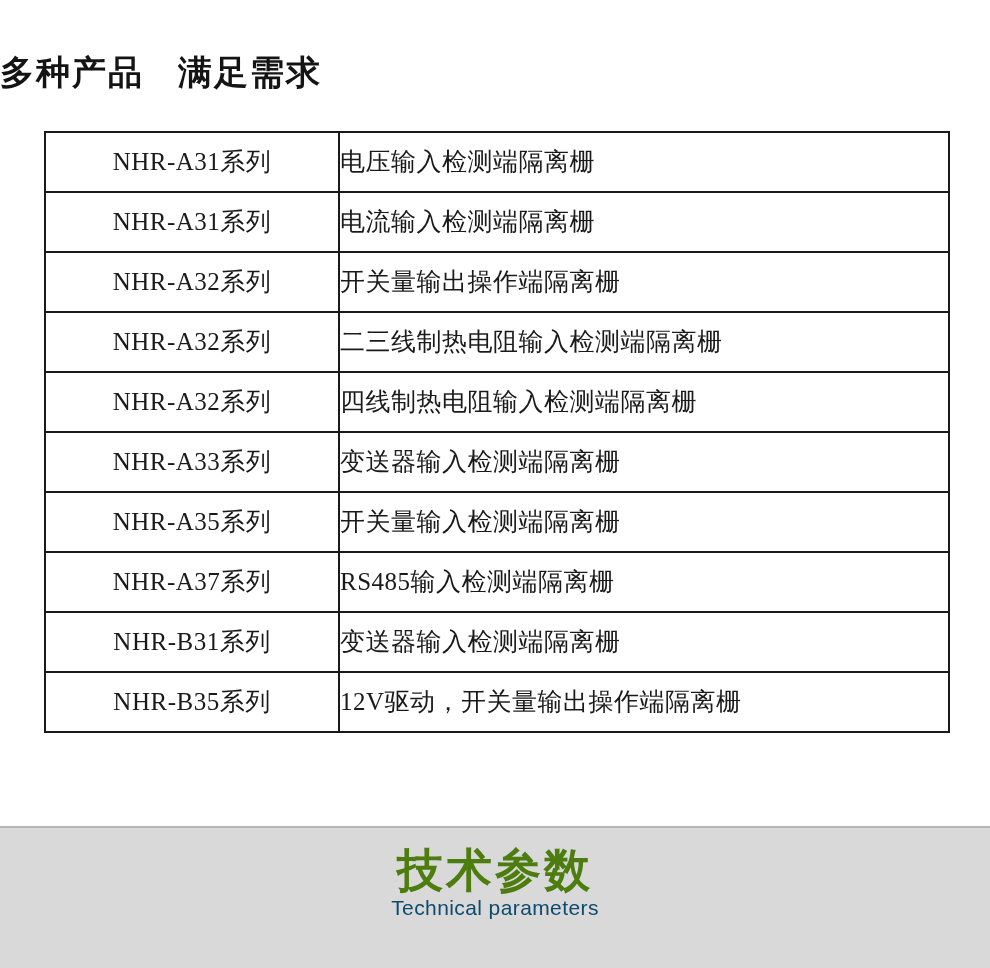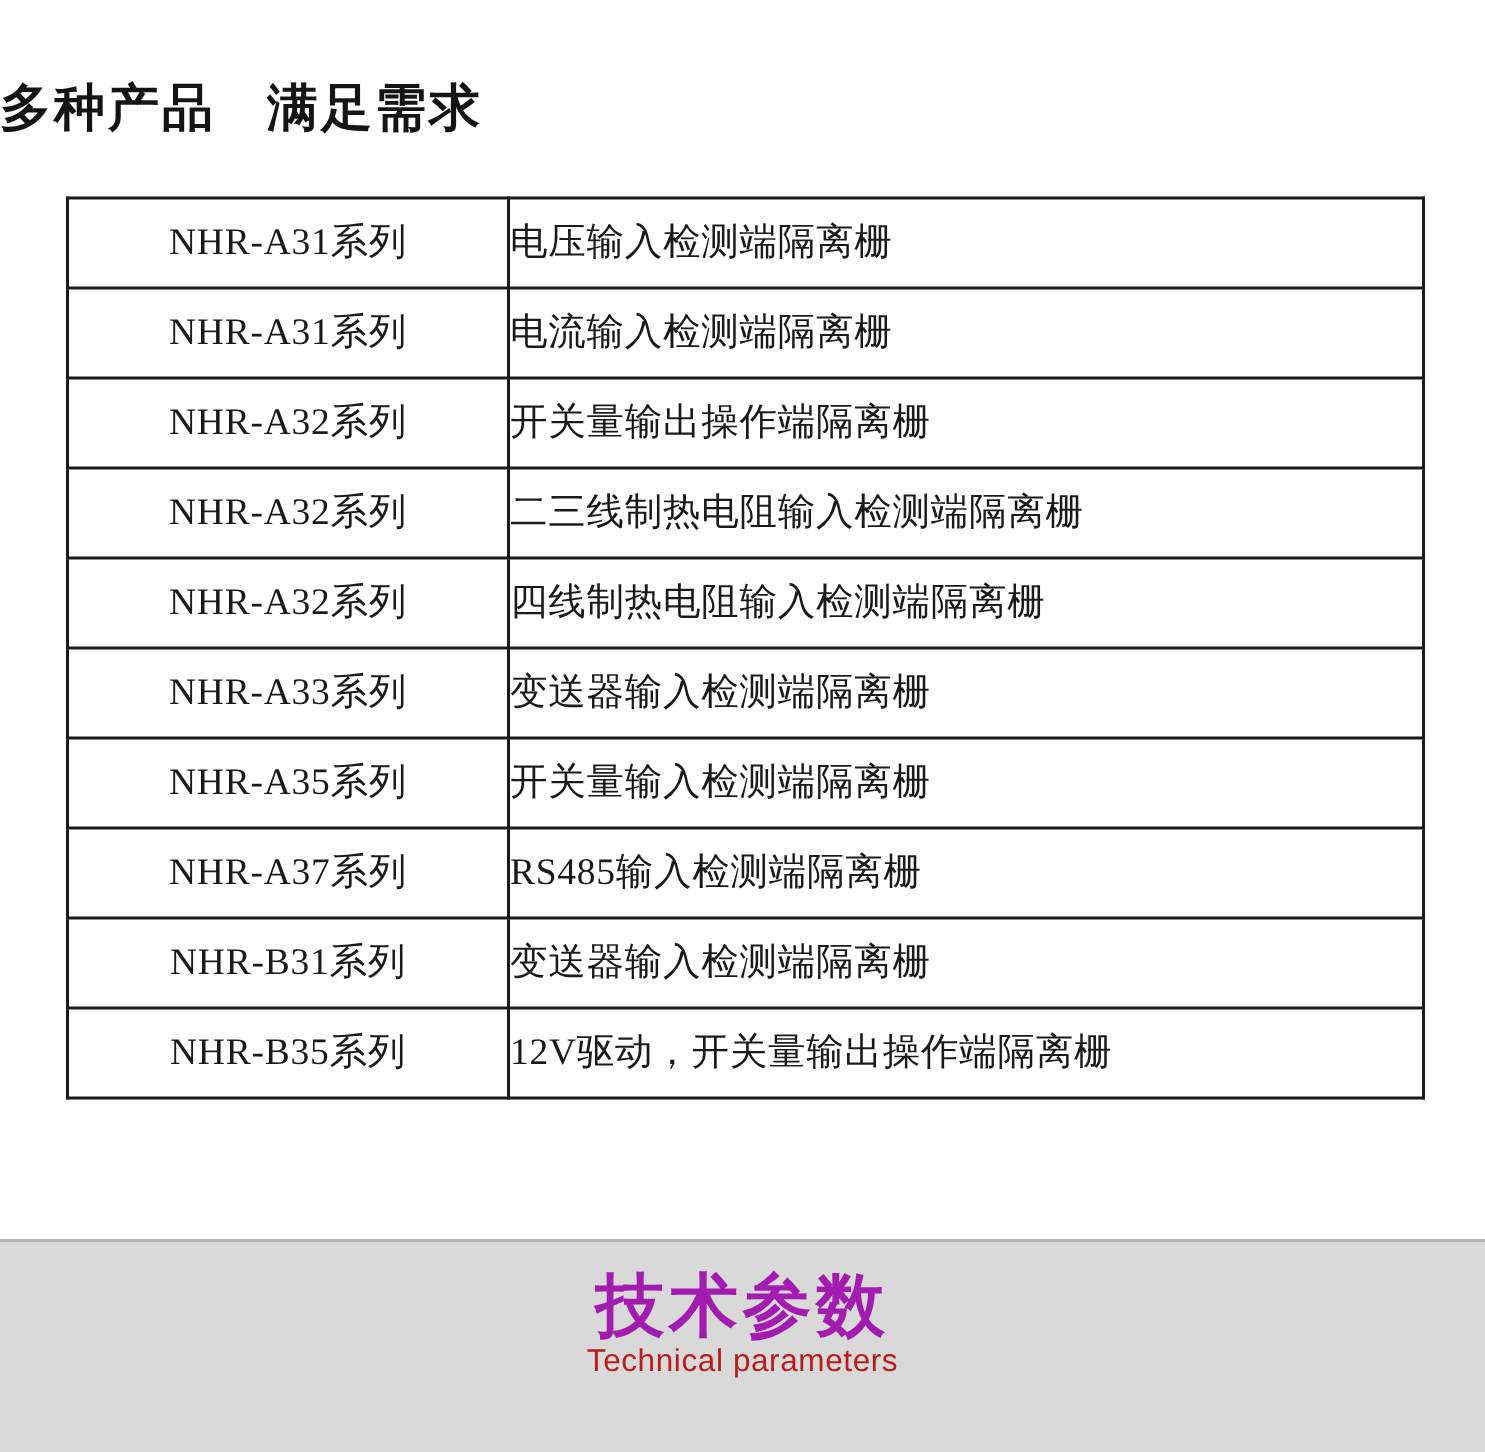--- a/index.html
+++ b/index.html
@@ -71,27 +71,27 @@
   }
   .footer-inner {
     text-align: center;
     padding-top: 18px;
   }
   .footer-title {
     font-family: "Liberation Sans", sans-serif;
     font-weight: bold;
     font-size: 46px;
     letter-spacing: 3px;
-    color: #a21caf;
+    color: #4d7c0f;
     line-height: 1.05;
   }
   .footer-sub {
     font-family: "Liberation Sans", sans-serif;
     font-size: 21px;
-    color: #b91c1c;
+    color: #0c4a6e;
     letter-spacing: 0.4px;
     margin-top: 2px;
   }
   .spacer-below-table {
     height: 40px;
   }
 </style>
 </head>
 <body>
 

